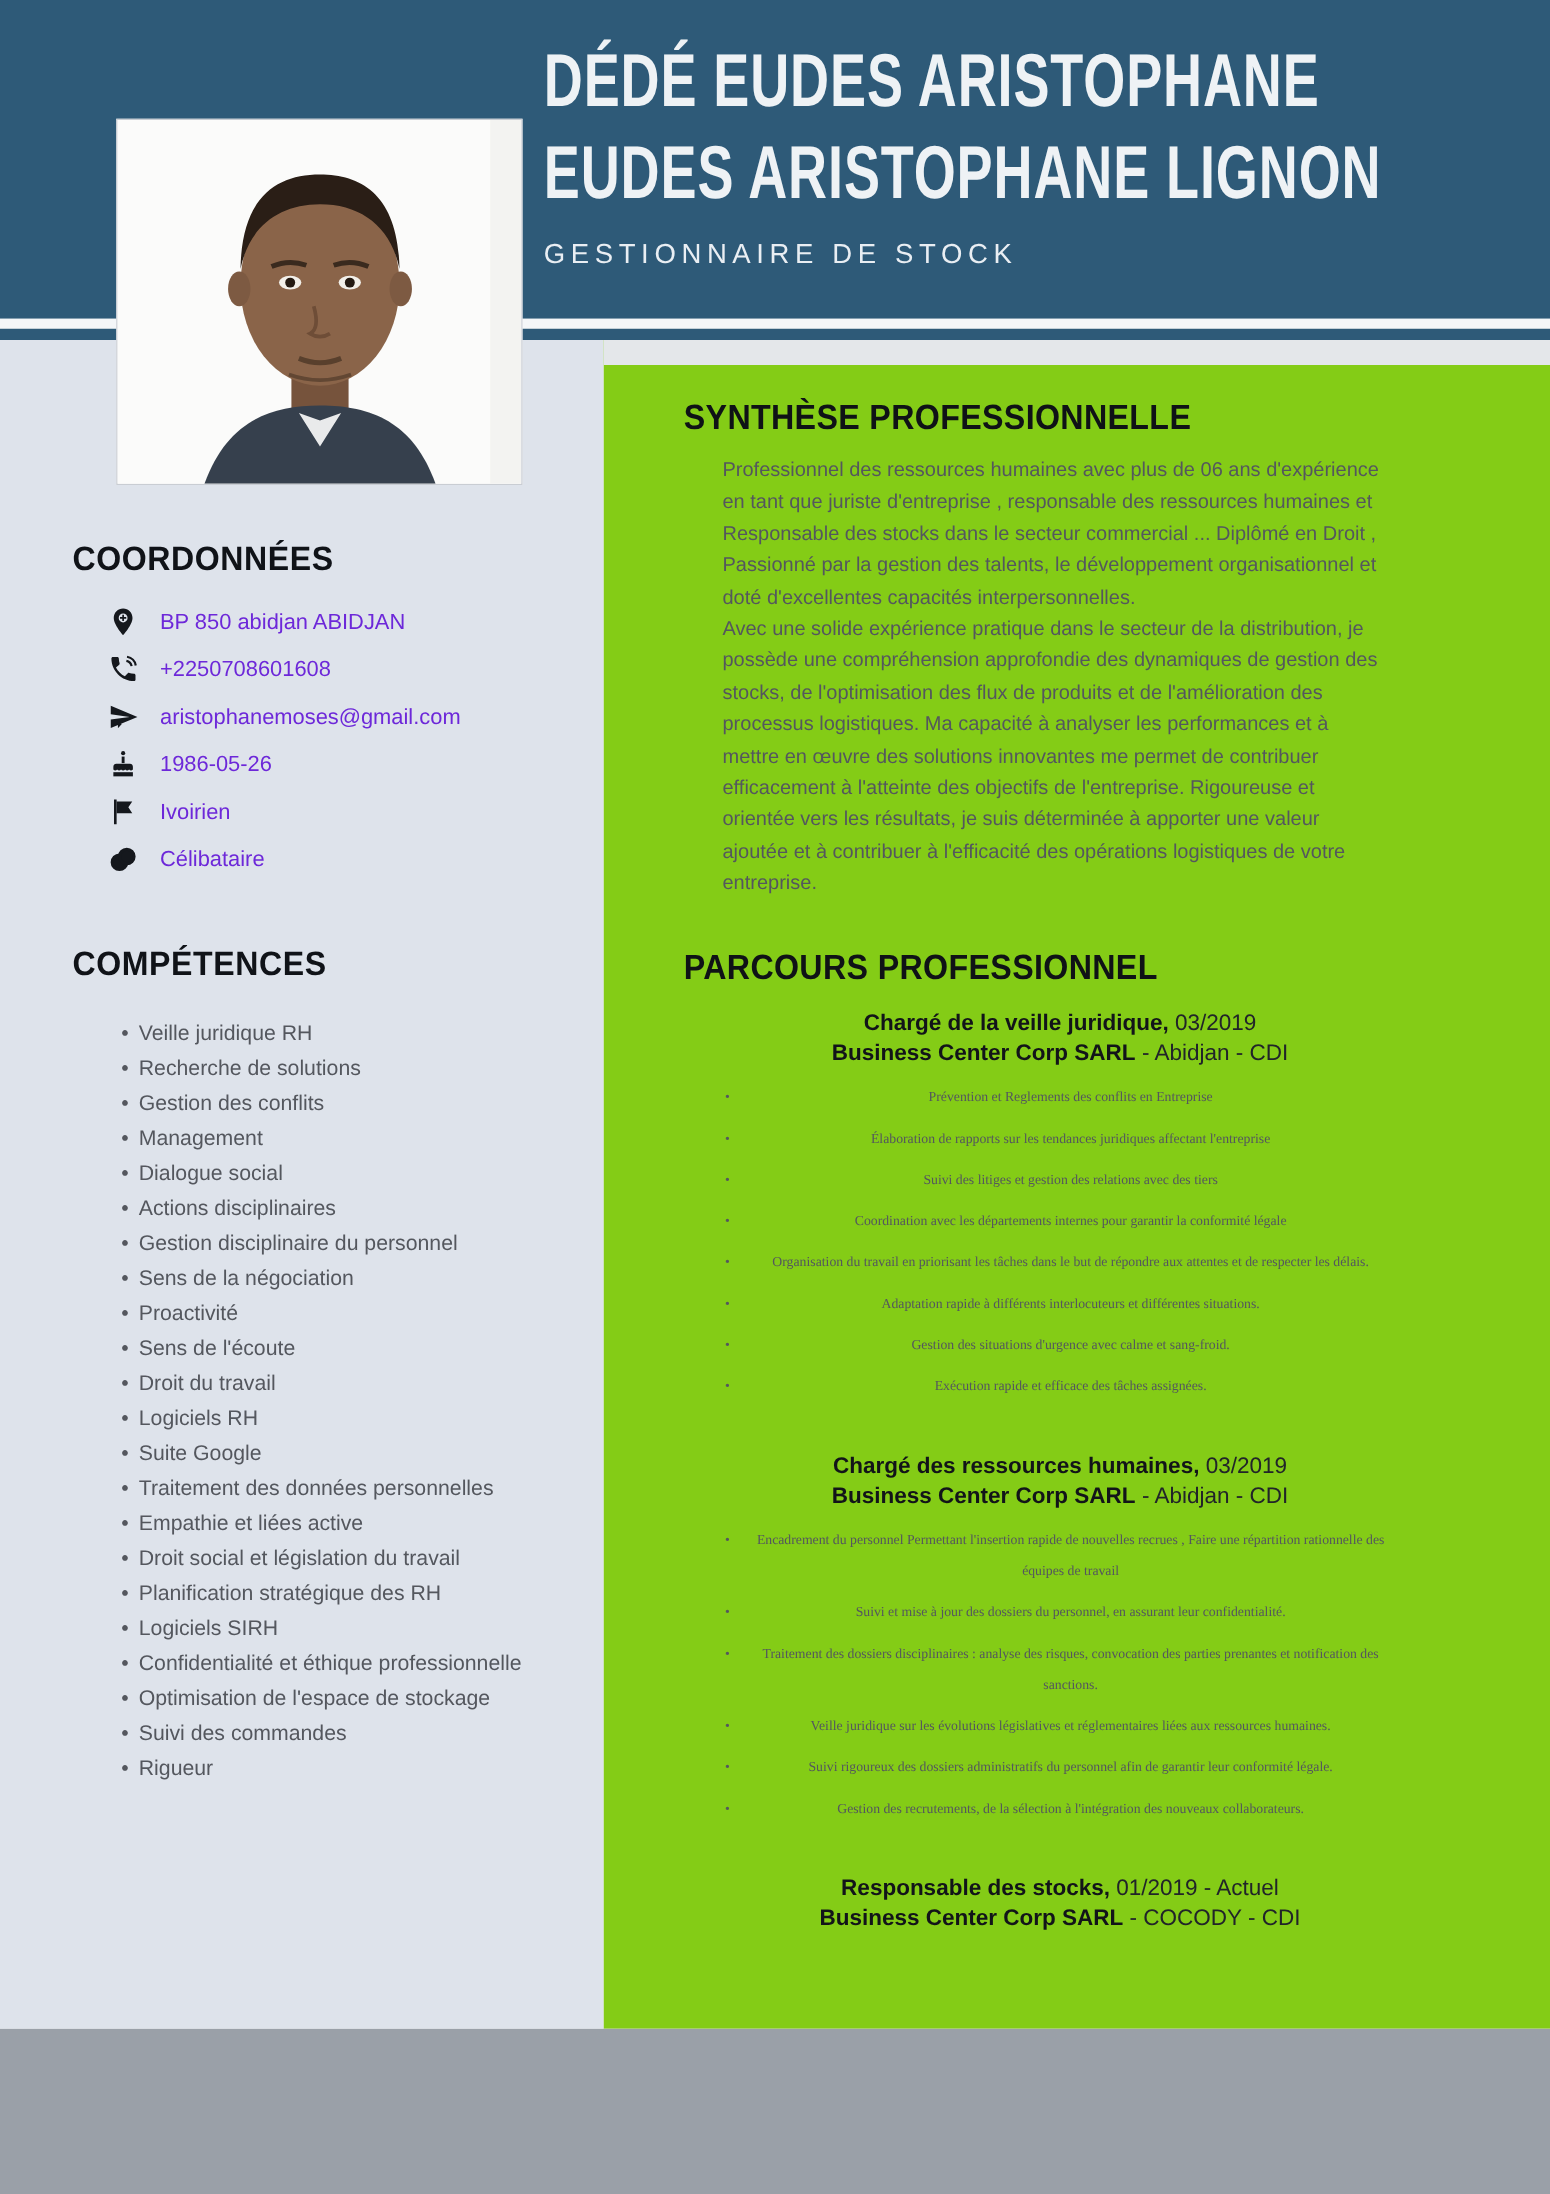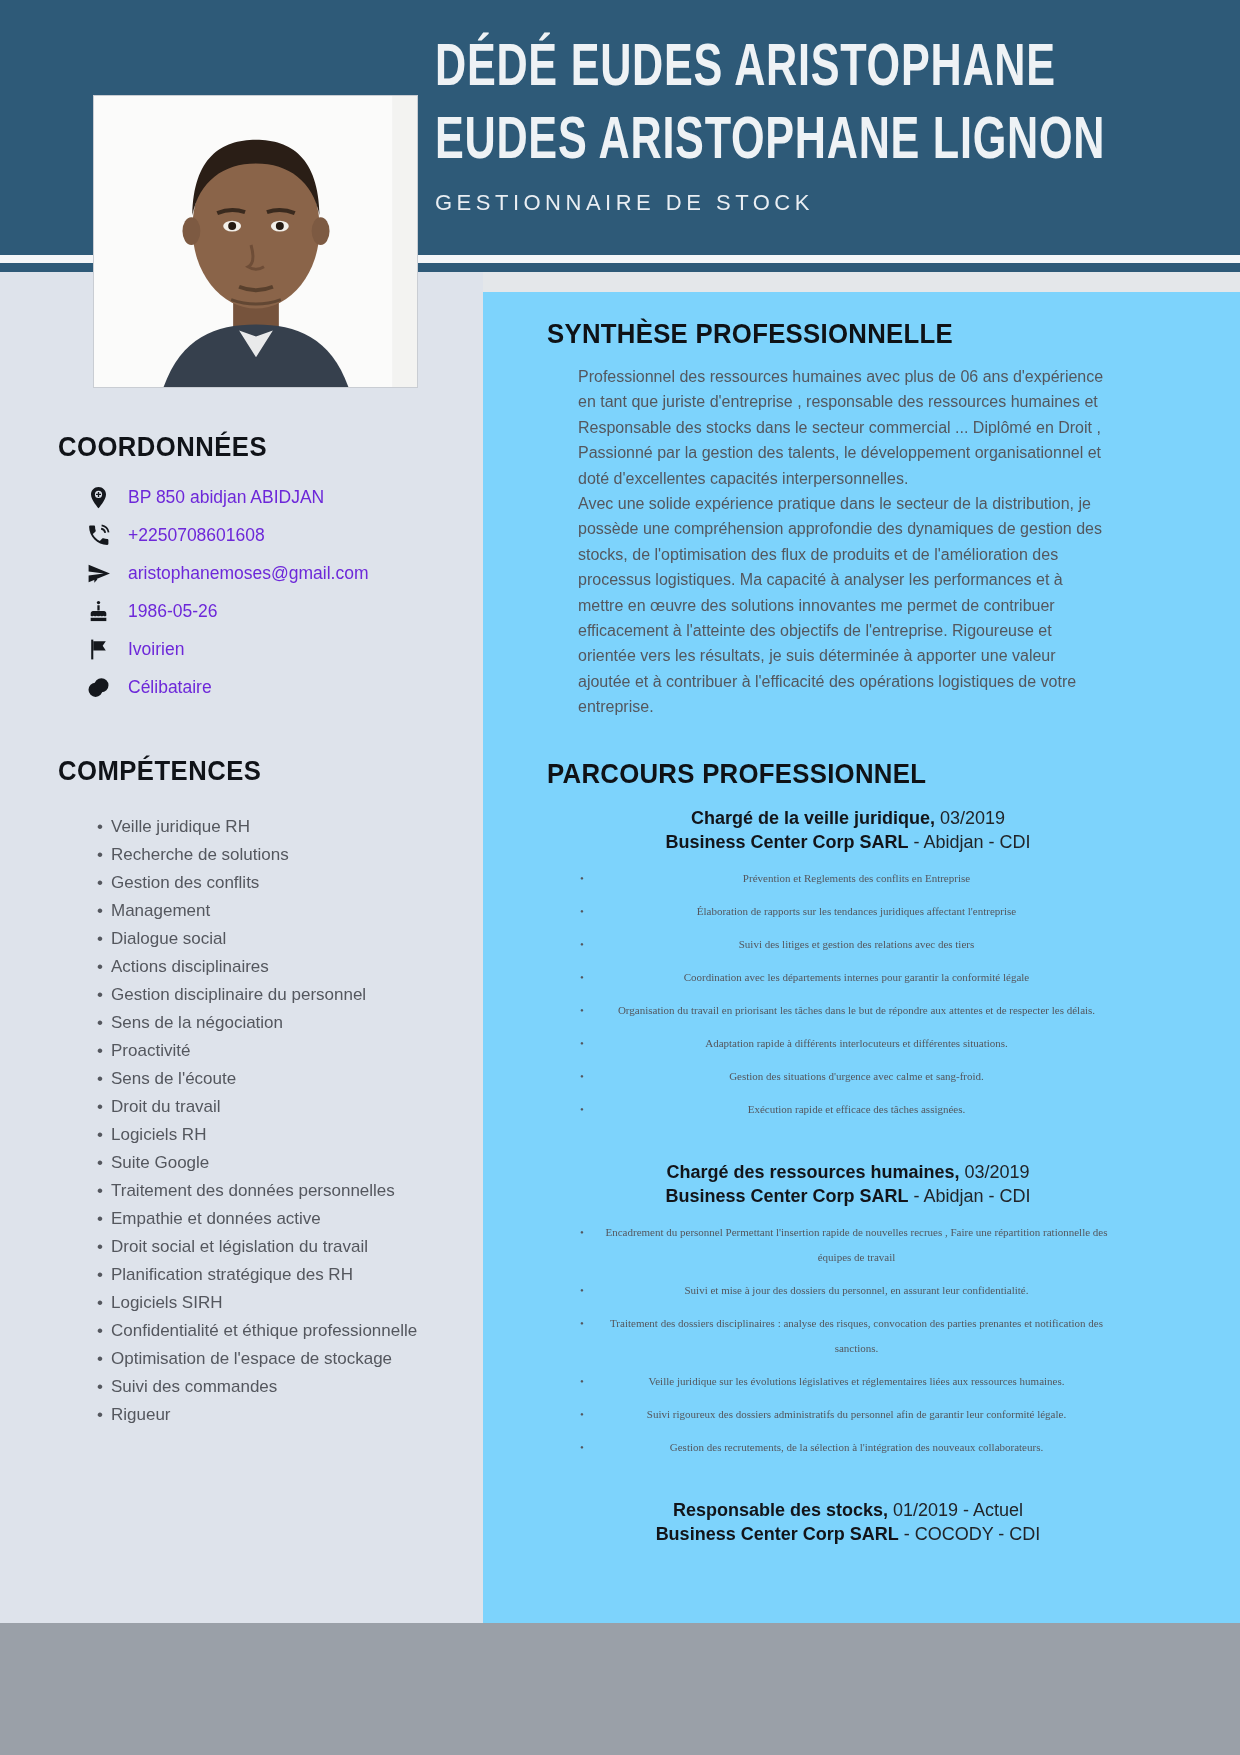--- a/index.html
+++ b/index.html
@@ -51,21 +51,21 @@
   .skills{ margin:26px 40px 0 97px; list-style:none; }
   .skills li{
     position:relative; padding-left:14px; font-size:17px; line-height:28px;
     color:#54575e;
   }
   .skills li::before{ content:"•"; position:absolute; left:0; top:0; color:#54575e; }
 
   
   .main{
     position:absolute; left:483px; top:272px; width:757px; height:1483px;
-    background:#7dd3fc;
+    background:#84cc16;
   }
   .main-topstrip{ width:100%; height:20px; background:#e4e7ea; }
   .main-heading{
     margin:26px 0 0 64px; font-size:28px; font-weight:bold; color:#0f1216;
     transform:scaleX(.92); transform-origin:0 50%; white-space:nowrap;
     letter-spacing:.3px;
   }
   .summary{ margin:14px 0 0 95px; width:528px; }
   .summary p{ font-size:16px; line-height:25.4px; color:#54575e; }
   .exp-heading{ margin-top:38px; }
@@ -197,21 +197,21 @@
         <li>Dialogue social</li>
         <li>Actions disciplinaires</li>
         <li>Gestion disciplinaire du personnel</li>
         <li>Sens de la négociation</li>
         <li>Proactivité</li>
         <li>Sens de l'écoute</li>
         <li>Droit du travail</li>
         <li>Logiciels RH</li>
         <li>Suite Google</li>
         <li>Traitement des données personnelles</li>
-        <li>Empathie et données active</li>
+        <li>Empathie et liées active</li>
         <li>Droit social et législation du travail</li>
         <li>Planification stratégique des RH</li>
         <li>Logiciels SIRH</li>
         <li>Confidentialité et éthique professionnelle</li>
         <li>Optimisation de l'espace de stockage</li>
         <li>Suivi des commandes</li>
         <li>Rigueur</li>
       </ul>
   </aside>
 

